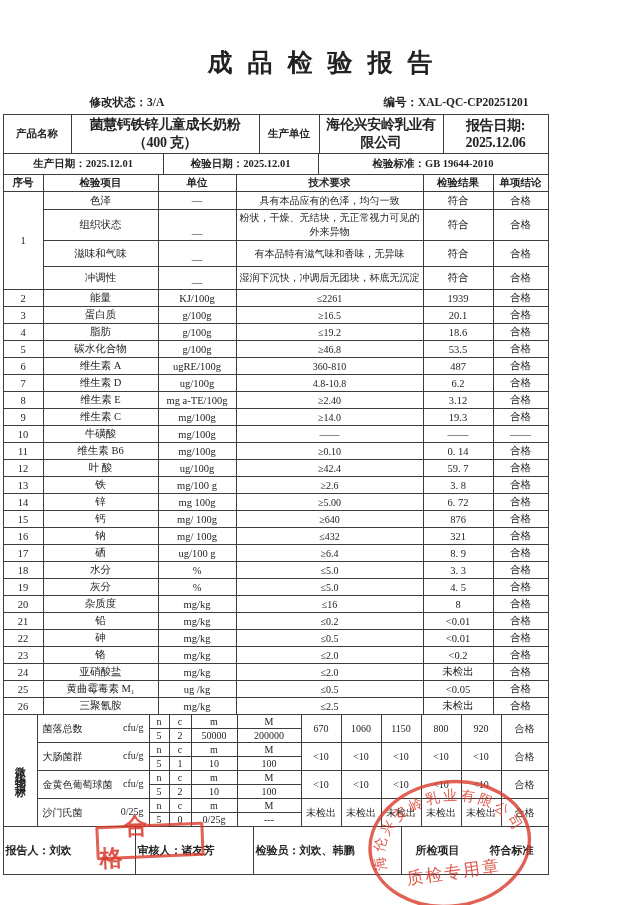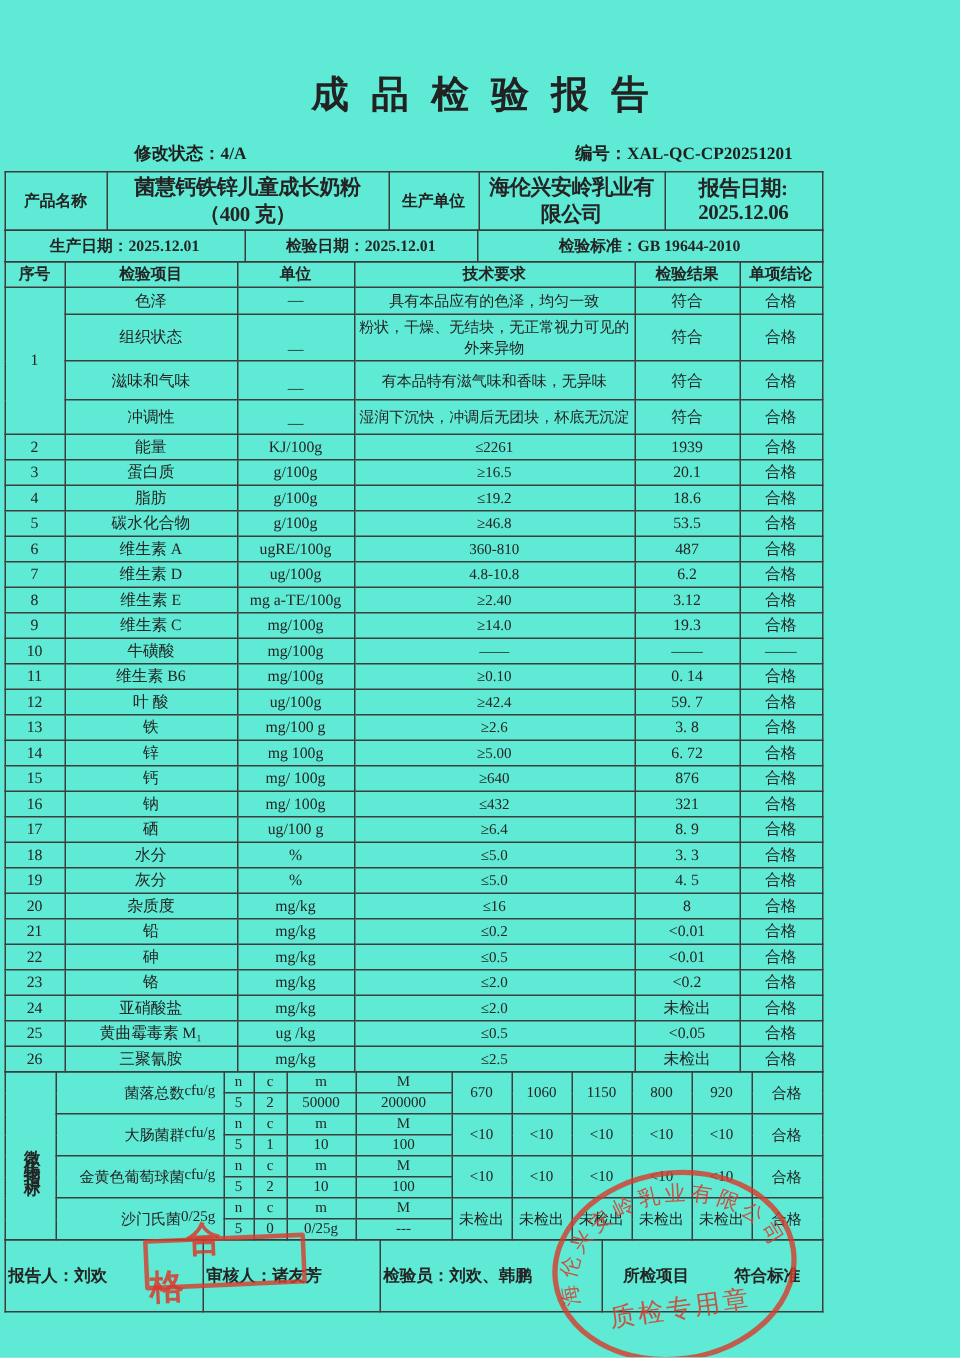--- a/index.html
+++ b/index.html
@@ -1,19 +1,19 @@
 <!DOCTYPE html>
 <html><head>
 <meta charset="utf-8">
 <style>
   * { box-sizing: border-box; }
   body { margin:0; background:#e8e8e8; font-family:"Liberation Serif", serif; }
   .page {
     position:relative; width:640px; height:905px; margin:0 auto;
-    background:#5eead4; color:#1f1f1f; overflow:hidden;
+    background:#ffffff; color:#1f1f1f; overflow:hidden;
   }
   .report-title {
     text-align:center; padding-top:46px; font-size:25px; font-weight:bold;
     letter-spacing:15px; text-indent:15px; color:#222;
   }
   .meta-row {
     display:flex; width:545px; margin:16px auto 4px auto; font-size:11.5px; font-weight:bold;
   }
   .meta-left { margin-left:42px; }
   .meta-right { margin-left:auto; margin-right:64px; }
@@ -33,21 +33,21 @@
   .main-table tr.g2 td { height:26px; }
   .main-table tr.g3 td { height:23px; }
   .main-table td.ub { vertical-align:bottom; }
   .micro-table { margin-top:-1px; }
   .micro-table td { height:14px; font-size:10px; padding:0 1px; }
   .micro-table td.vlabel {
     font-size:11px; font-weight:bold; letter-spacing:5px;
   }
   .micro-table td.vlabel span { writing-mode:vertical-rl; text-orientation:upright; }
   .micro-table td.mi { text-align:left; }
-  .micro-table td.mi .mi-wrap { display:flex; justify-content:flex-end; padding:0 4px; }
+  .micro-table td.mi .mi-wrap { display:flex; justify-content:space-between; padding:0 4px; }
   .footer-table { margin-top:-1px; }
   .footer-table td { height:22px; font-size:11px; font-weight:bold; text-align:left; }
   .footer-table td.split { padding:16px 6px;margin-top:40px; }
   .footer-table td.split .fw { display:flex; justify-content:space-between; padding:0 8px; }
   
   .pass-stamp {
     position:absolute; left:96px; top:824px; width:108px; height:34px;
     border:3px solid rgba(217,58,43,.8); border-radius:2px;
     display:flex; align-items:center; justify-content:center;
     transform:rotate(-2.5deg); color:rgba(217,58,43,.85);
@@ -57,21 +57,21 @@
 </style>
 </head>
 <body>
 
 <div class="page">
 
   <div class="report-title">成品检验报告</div>
 
   <div class="meta-row">
     <div class="meta-left">
-      <span>修改状态：</span><span>4/A</span>
+      <span>修改状态：</span><span>3/A</span>
     </div>
     <div class="meta-right">
       <span>编号：</span><span>XAL-QC-CP20251201</span>
     </div>
   </div>
 
   <div class="sheet">
 
     <table class="info-table">
       <colgroup>

